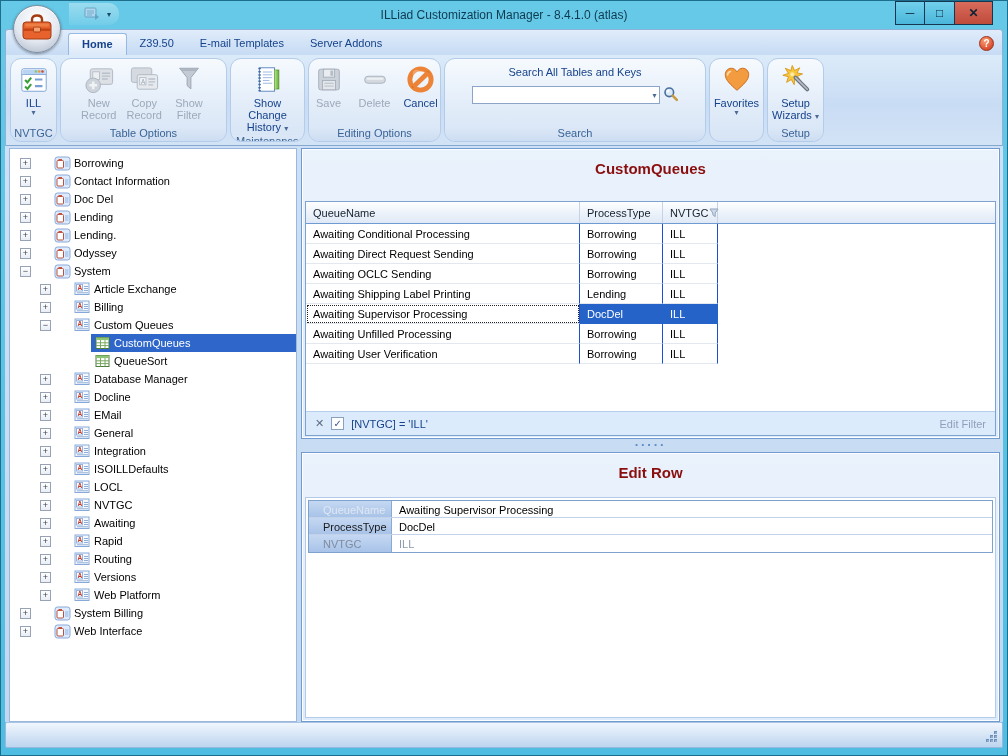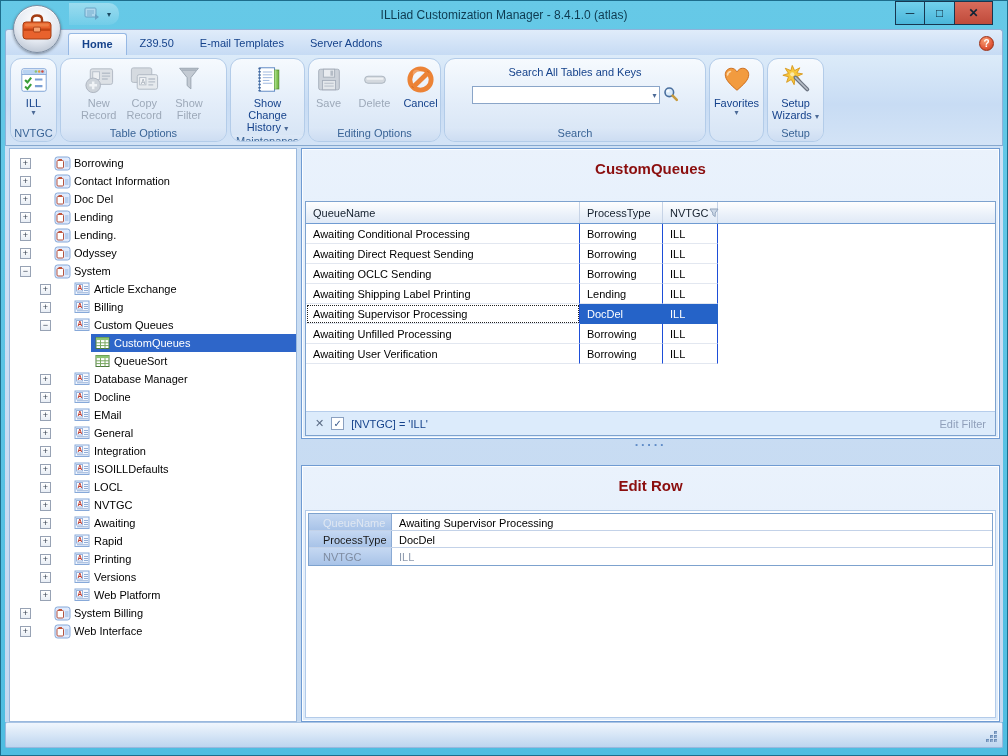--- a/index.html
+++ b/index.html
@@ -67,21 +67,21 @@
   .t-spacer { width:20px; flex:none; }
   .t-sel { flex:1; height:18px; display:flex; align-items:center; gap:3px; padding-left:2px; }
   .t-sel .t-icon { width:18px; display:flex; justify-content:center; align-items:center; flex:none; }
   .t-sel.selected { background:#2e66c9; color:#fff; }
 
   .main { flex:1; display:flex; flex-direction:column; padding-right:3px; }
   .panel { border:1px solid #6f9bd2; box-shadow:inset 0 0 0 1px #fdfeff;
     background:linear-gradient(#eaf2fc,#ddebfa); display:flex; flex-direction:column; }
   .panel-title { height:36px; line-height:40px; text-align:center; font-size:15px; font-weight:bold; color:#8b0e0e; }
   .grid-panel { height:291px; }
-  .edit-panel { flex:1; margin-top:15px; }
+  .edit-panel { flex:1; margin-top:2px; }
 
   .grid-box { flex:1; margin:16px 3px 2px; border:1px solid #7da2ce; background:#fff; display:flex; flex-direction:column; overflow:hidden; }
   .grid-header { height:22px; display:flex; background:linear-gradient(#fefefe,#ecf2fa 55%, #dfe9f6);
     border-bottom:1px solid #6f9bd2; color:#15202e; }
   .gh-cell { padding:5px 4px 0 7px; border-right:1px solid #c6d3e6; display:flex; justify-content:space-between; cursor:pointer; }
   .gh-fill { flex:1; }
   .c0 { width:274px; } .c1 { width:83px; } .c2 { width:55px; }
   .grid-body { flex:1; }
   .grow { display:flex; width:412px; height:20px; cursor:pointer; }
   .g-cell { padding:4px 0 0 7px; border-bottom:1px solid #e2e7f0; border-right:1px solid #1d4ed8; white-space:nowrap; overflow:hidden; }
@@ -680,21 +680,21 @@
           <span class="t-spacer"></span>
           <span class="t-sel">
             <span class="t-icon">
               <svg width="16" height="14" viewBox="0 0 16 14">
                 <rect x="1" y="1" width="14" height="11.5" fill="#f4f8ff" stroke="#87a9d9"></rect>
                 <rect x="2.5" y="2.5" width="6" height="6.5" fill="#fff" stroke="#9ab4dd"></rect>
                 <text x="3.6" y="8" font-size="6.5" font-weight="bold" fill="#c0392b" font-family="sans-serif">A</text>
                 <path d="M10 4.5h4M10 6.5h4M10 8.5h4M3 10.8h11" stroke="#93aed6"></path>
               </svg>
             </span>
-            <span>Printing</span>
+            <span>Routing</span>
           </span>
         </div>
         <div class="tree-item" style="padding-left: 30px;">
           <span class="expander">+</span>
           <span class="t-spacer"></span>
           <span class="t-sel">
             <span class="t-icon">
               <svg width="16" height="14" viewBox="0 0 16 14">
                 <rect x="1" y="1" width="14" height="11.5" fill="#f4f8ff" stroke="#87a9d9"></rect>
                 <rect x="2.5" y="2.5" width="6" height="6.5" fill="#fff" stroke="#9ab4dd"></rect>

